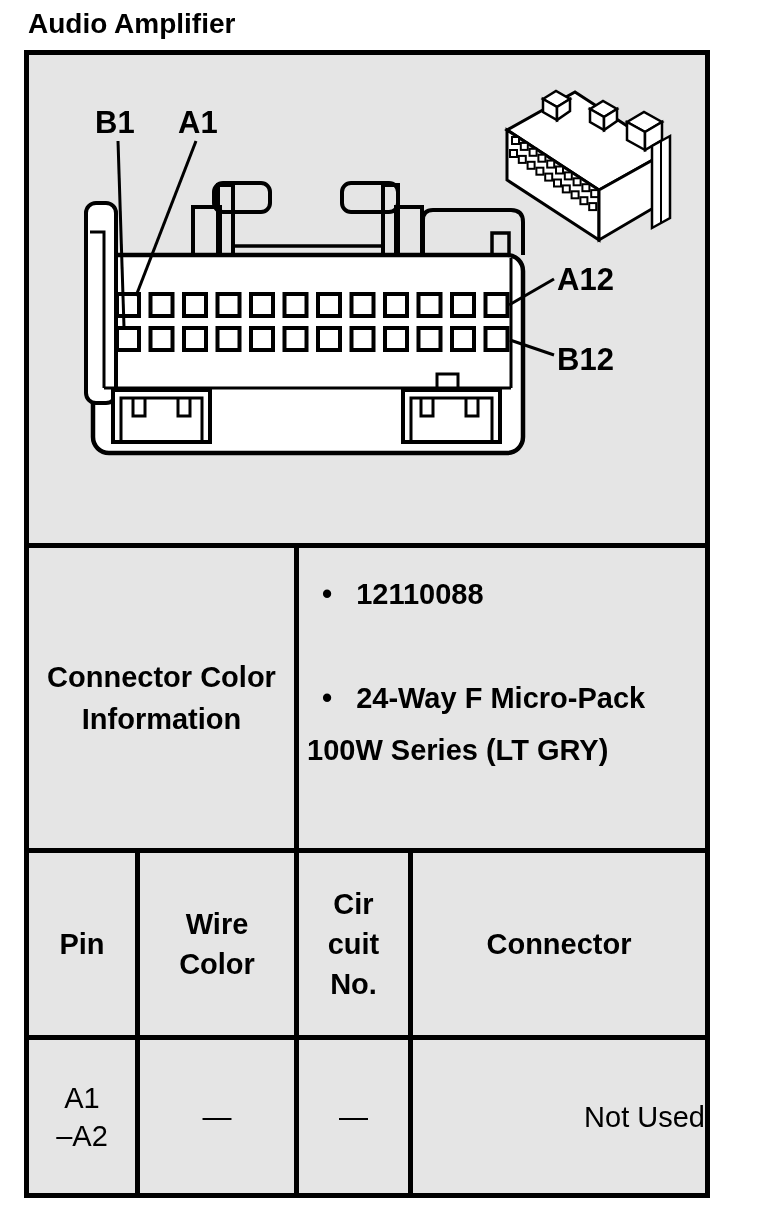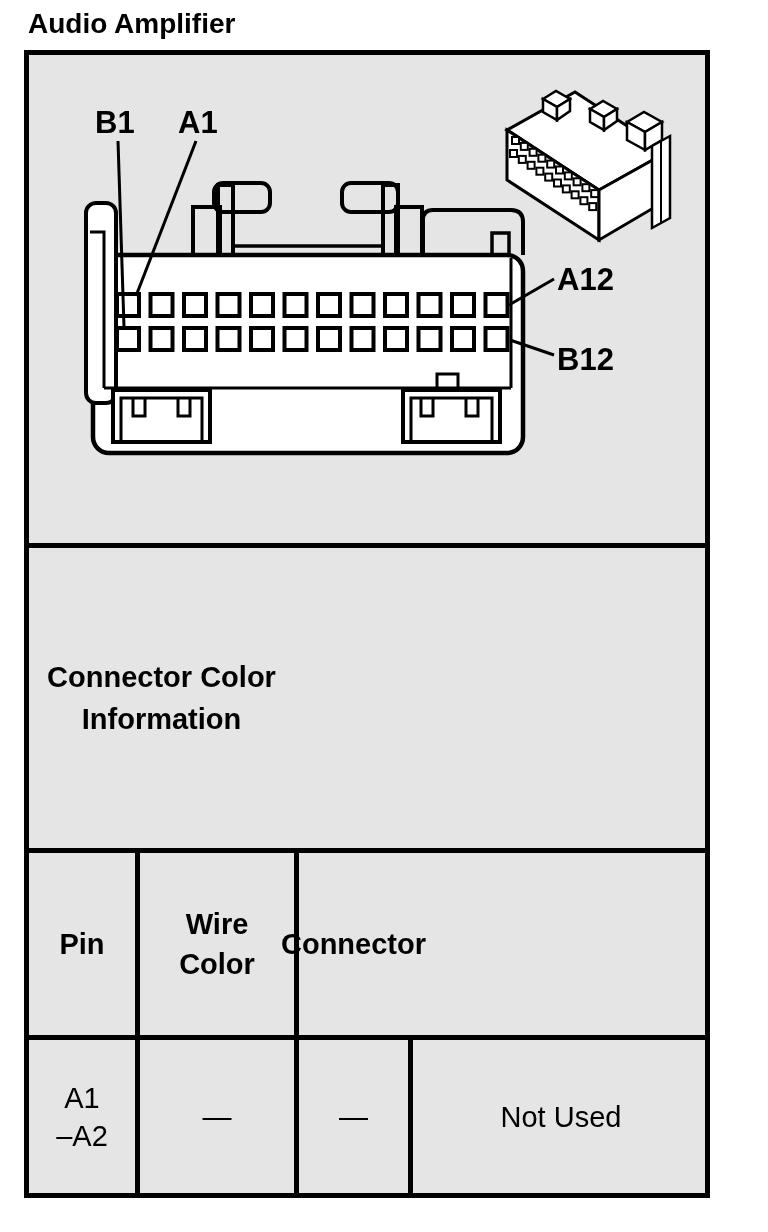--- a/index.html
+++ b/index.html
@@ -19,21 +19,21 @@
   .bullet-item + .bullet-item{margin-top:52px;}
   .dot{display:inline-block;margin-left:15px;margin-right:24px;}
 
   .hdr-row{height:187px;border-top:5px solid #000;box-sizing:border-box;display:grid;grid-template-columns:106px 159px 114px 1fr;}
   .hdr-cell{display:flex;flex-direction:column;justify-content:center;align-items:center;text-align:center;font-weight:bold;font-size:29px;line-height:40px;}
   .hdr-cell + .hdr-cell{border-left:5px solid #000;box-sizing:border-box;}
 
   .data-row{flex:1;border-top:5px solid #000;box-sizing:border-box;display:grid;grid-template-columns:106px 159px 114px 1fr;}
   .data-cell{display:flex;flex-direction:column;justify-content:center;align-items:center;text-align:center;font-size:29px;line-height:38px;font-weight:normal;}
   .data-cell + .data-cell{border-left:5px solid #000;box-sizing:border-box;}
-  .data-cell.fn{align-items:center;padding-left:4px;}
+  .data-cell.fn{align-items:flex-end;padding-left:4px;}
 </style>
 </head>
 <body>
 
 <div class="page-title">Audio Amplifier</div>
 
 <div class="frame">
 
   <div class="diagram-box">
     <svg width="676" height="488" viewBox="29 55 676 488" fill="none" stroke="#000">
@@ -162,29 +162,43 @@
           </g>
       </g>
     </svg>
   </div>
 
   <div class="row1">
     <div class="cell-left">
       <div>Connector Color</div>
       <div>Information</div>
     </div>
+    <div class="cell-right">
+      <div class="bullet-item">
+        <span class="dot">•</span><span>12110088</span>
+      </div>
+      <div class="bullet-item">
+        <div><span class="dot">•</span><span>24-Way F Micro-Pack</span></div>
+        <div>100W Series (LT GRY)</div>
+      </div>
+    </div>
   </div>
 
   <div class="hdr-row">
     <div class="hdr-cell">
       <div>Pin</div>
     </div>
     <div class="hdr-cell">
       <div>Wire</div>
       <div>Color</div>
+    </div>
+    <div class="hdr-cell">
+      <div>Cir</div>
+      <div>cuit</div>
+      <div>No.</div>
     </div>
     <div class="hdr-cell">
       <div>Connector</div>
     </div>
   </div>
 
   <div class="data-row">
     <div class="data-cell">
       <div>A1</div>
       <div>–A2</div>

